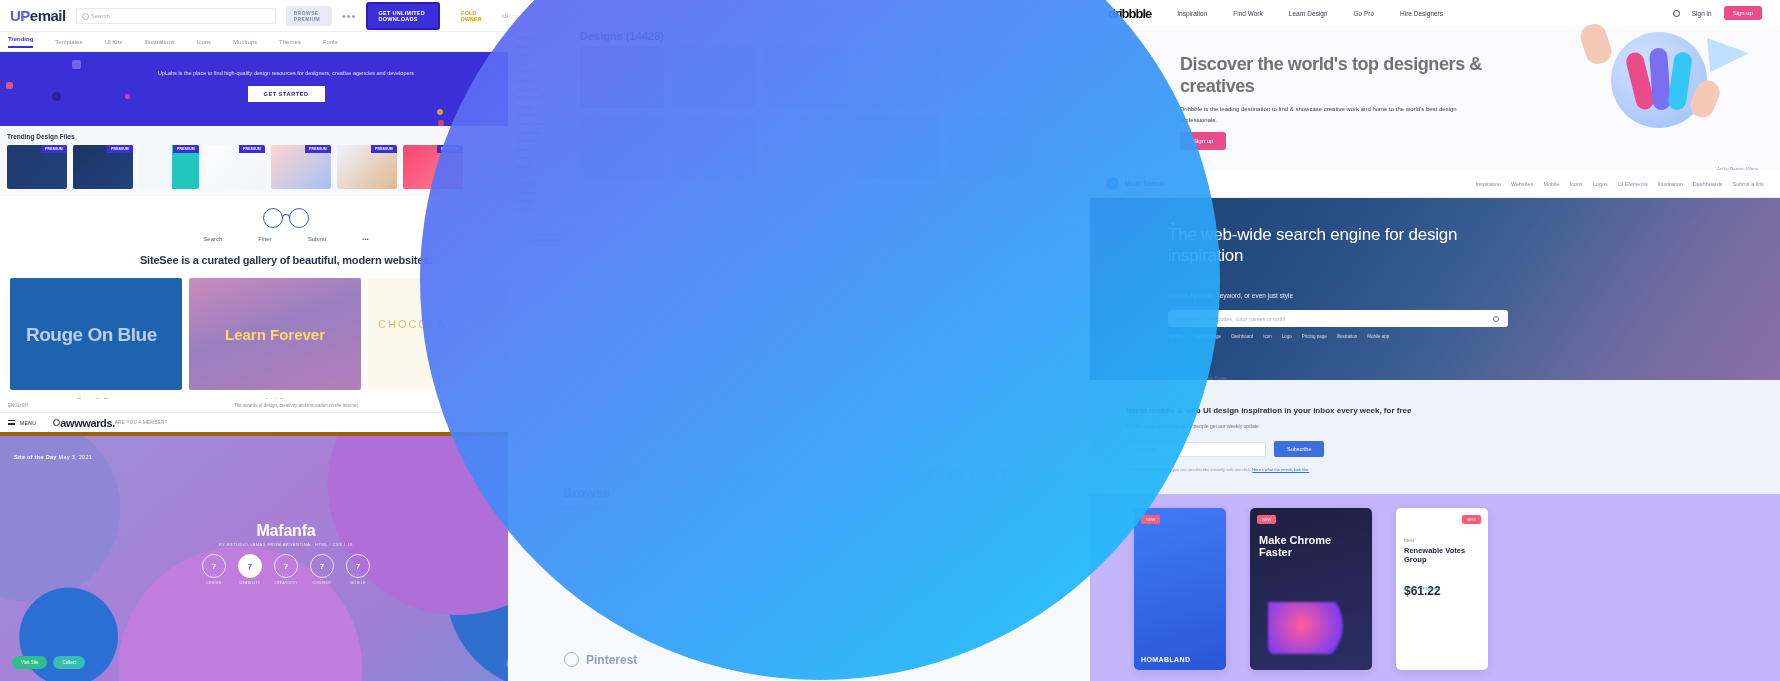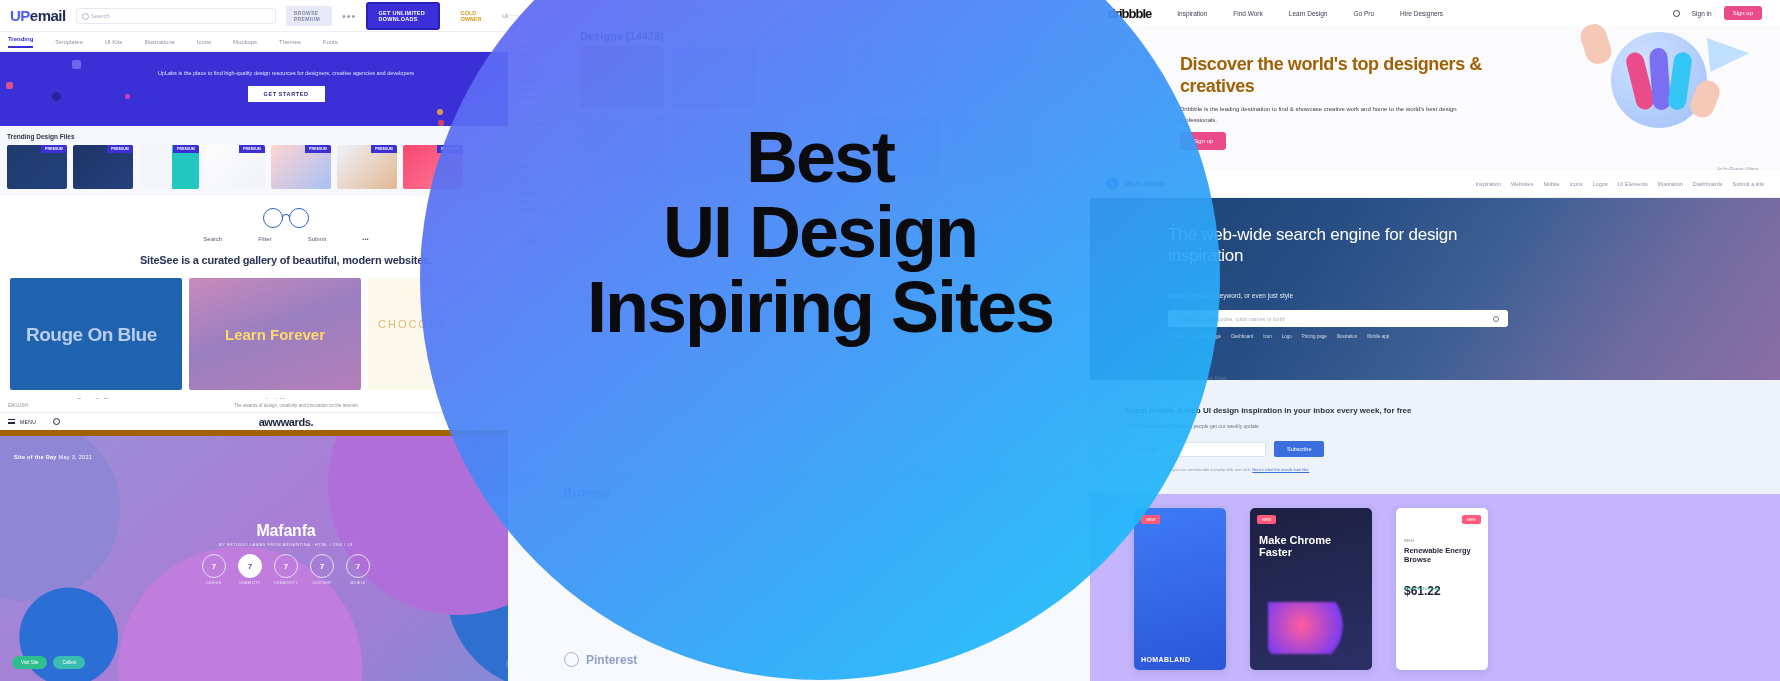--- a/index.html
+++ b/index.html
@@ -84,21 +84,21 @@
   #sitesee .ss-nav { justify-content: center; gap: 36px; font-size: 6px; color: #55607a; margin-top: 8px; }
   #sitesee .ss-tag { text-align: center; font-size: 11px; color: #2a3352; margin-top: 12px; font-weight: 600; letter-spacing: -.2px; }
   #sitesee .ss-grid { display: flex; gap: 7px; padding: 12px 10px 0; }
   #sitesee .ss-item { width: 172px; }
   #sitesee .ss-thumb { height: 112px; border-radius: 2px; overflow: hidden; position: relative; }
   #sitesee .ss-cap { text-align: center; font-size: 5.5px; color: #7b839a; margin-top: 7px; }
 
   
   #aww { left: 0; top: 399px; width: 572px; height: 282px; background: #fff; }
   #aww .aw-top { height: 14px; border-bottom: 1px solid #ececec; font-size: 4.5px; color: #8d8d96; padding: 0 8px; justify-content: space-between;}
-  #aww .aw-bar { height: 23px; padding: 0 8px; justify-content: space-between; border-bottom: 6px solid #a16207; }
+  #aww .aw-bar { height: 23px; padding: 0 8px; border-bottom: 4px solid #a16207; }
   #aww .aw-menu { font-size: 5px; color: #21263a; letter-spacing: .4px; gap: 5px; }
   #aww .aw-burger { display: inline-block; width: 7px; height: 5px; border-top: 1.2px solid #21263a; border-bottom: 1.2px solid #21263a; position: relative; }
   #aww .aw-burger::after { content:""; position:absolute; left:0; top:1.6px; width:7px; height:1.2px; background:#21263a;}
   #aww .aw-logo { font-size: 11px; font-weight: 800; color: #1b2138; letter-spacing: -.4px; }
   #aww .aw-right { font-size: 4.5px; color: #8d8d96; letter-spacing: .3px; gap: 8px;}
   #aww .aw-hero { position: relative; height: 245px; overflow: hidden;
     background:
       radial-gradient(circle at 12% 82%, #2b6fd4 0 9%, transparent 9.2%),
       radial-gradient(circle at 80% 20%, #b06fd8 0 26%, transparent 26.2%),
       radial-gradient(circle at 42% 95%, #c07ddd 0 30%, transparent 30.2%),
@@ -145,21 +145,21 @@
   #mid .muzli .pin .nm { font-size: 12px; color: #8fa2cc; font-weight: 700; }
   #mid .socials { position: absolute; left: 400px; bottom: 200px; display:flex; gap:8px; align-items:center;}
   #mid .socials .s { width: 13px; height: 13px; border-radius: 50%; border: 1px solid #c3cbdb; }
 
   
   #dr { left: 1090px; top: 0; width: 690px; height: 178px; background: #fbfbfd; }
   #dr .dr-nav { height: 26px; padding: 0 18px; gap: 26px; font-size: 6.5px; color: #3d3d4e; background:#fff;}
   #dr .dr-logo { font-size: 13px; color: #111; letter-spacing: -1px; font-weight: 800; }
   #dr .dr-right { margin-left: auto; display: flex; align-items: center; gap: 12px; font-size: 6.5px; color: #3d3d4e; }
   #dr .dr-pink { background: #ea4c89; color: #fff; padding: 4px 9px; border-radius: 3px; font-size: 6px; }
-  #dr h1 { position: absolute; left: 90px; top: 54px; width: 330px; font-size: 18px; line-height: 1.22; color: #a16207; font-weight: 800; letter-spacing: -.4px;}
+  #dr h1 { position: absolute; left: 90px; top: 54px; width: 330px; font-size: 18px; line-height: 1.22; color: #737373; font-weight: 800; letter-spacing: -.4px;}
   #dr p { position: absolute; left: 90px; top: 104px; width: 300px; font-size: 6px; line-height: 1.75; color: #3d3d4e;}
   #dr .dr-btn { position: absolute; left: 90px; top: 132px; background: #ea4c89; color: #fff; font-size: 6px; padding: 6px 13px; border-radius: 3px;}
   #dr .dr-art { position: absolute; right: 20px; top: 22px; width: 185px; height: 130px; }
   #dr .dr-credit { position: absolute; right: 22px; bottom: 6px; font-size: 4.5px; color: #9a9aab;}
 
   #se { left: 1090px; top: 170px; width: 690px; height: 215px; }
   #se .se-top { height: 28px; background: #fff; border-bottom: 1px solid #eceef3; padding: 0 16px; }
   #se .se-logo { font-size: 6.5px; color: #2b3146; font-weight: 700; }
   #se .se-right { margin-left: auto; display: flex; align-items: center; gap: 10px; font-size: 5.5px; color: #8b92a5;}
   #se .se-hero { height: 187px; position: relative; overflow: hidden;
@@ -514,27 +514,22 @@
         <span style="position:absolute;left:7px;bottom:7px;color:#fff;font-size:7px;font-weight:700;letter-spacing:.4px">HOMABLAND</span>
       </div>
       <div class="c" style="width:122px;background:linear-gradient(165deg,#1d2040,#2c2f66)">
         <span style="position:absolute;left:7px;top:7px;background:#ff5a7a;color:#fff;font-size:4px;padding:2px 5px;border-radius:2px">NEW</span>
         <span style="position:absolute;left:9px;top:26px;color:#fff;font-size:11px;font-weight:800;line-height:1.12;width:90px">Make Chrome Faster</span>
         <span style="position:absolute;left:18px;bottom:16px;width:84px;height:52px;background:radial-gradient(circle at 40% 45%,#ff5c9d,#7d3cf0 70%,transparent 72%);filter:blur(1px)"></span>
       </div>
       <div class="c" style="background:#fff">
         <span style="position:absolute;right:7px;top:7px;background:#ff5a7a;color:#fff;font-size:4px;padding:2px 5px;border-radius:2px">NEW</span>
         <span style="position:absolute;left:8px;top:30px;color:#7b839a;font-size:4px">REGI</span>
-        <span style="position:absolute;left:8px;top:38px;color:#1b2138;font-size:7.5px;font-weight:700;line-height:1.2;width:74px">Renewable Energy Browse</span>
+        <span style="position:absolute;left:8px;top:38px;color:#1b2138;font-size:7.5px;font-weight:700;line-height:1.2;width:74px">Renewable Votes Group</span>
         <span style="position:absolute;left:8px;top:76px;color:#1b2138;font-size:12px;font-weight:700">$61.22</span>
         <span style="position:absolute;left:8px;top:78px;color:#2fbf8f;font-size:4px">$2.13 (3.33%) today</span>
       </div>
     </div>
   </div>
 
   <div id="circle"></div>
-  <div id="title">
-    <span class="l">Best</span>
-    <span class="l">UI Design</span>
-    <span class="l">Inspiring Sites</span>
-  </div>
 
 </div>
 
 </body></html>

